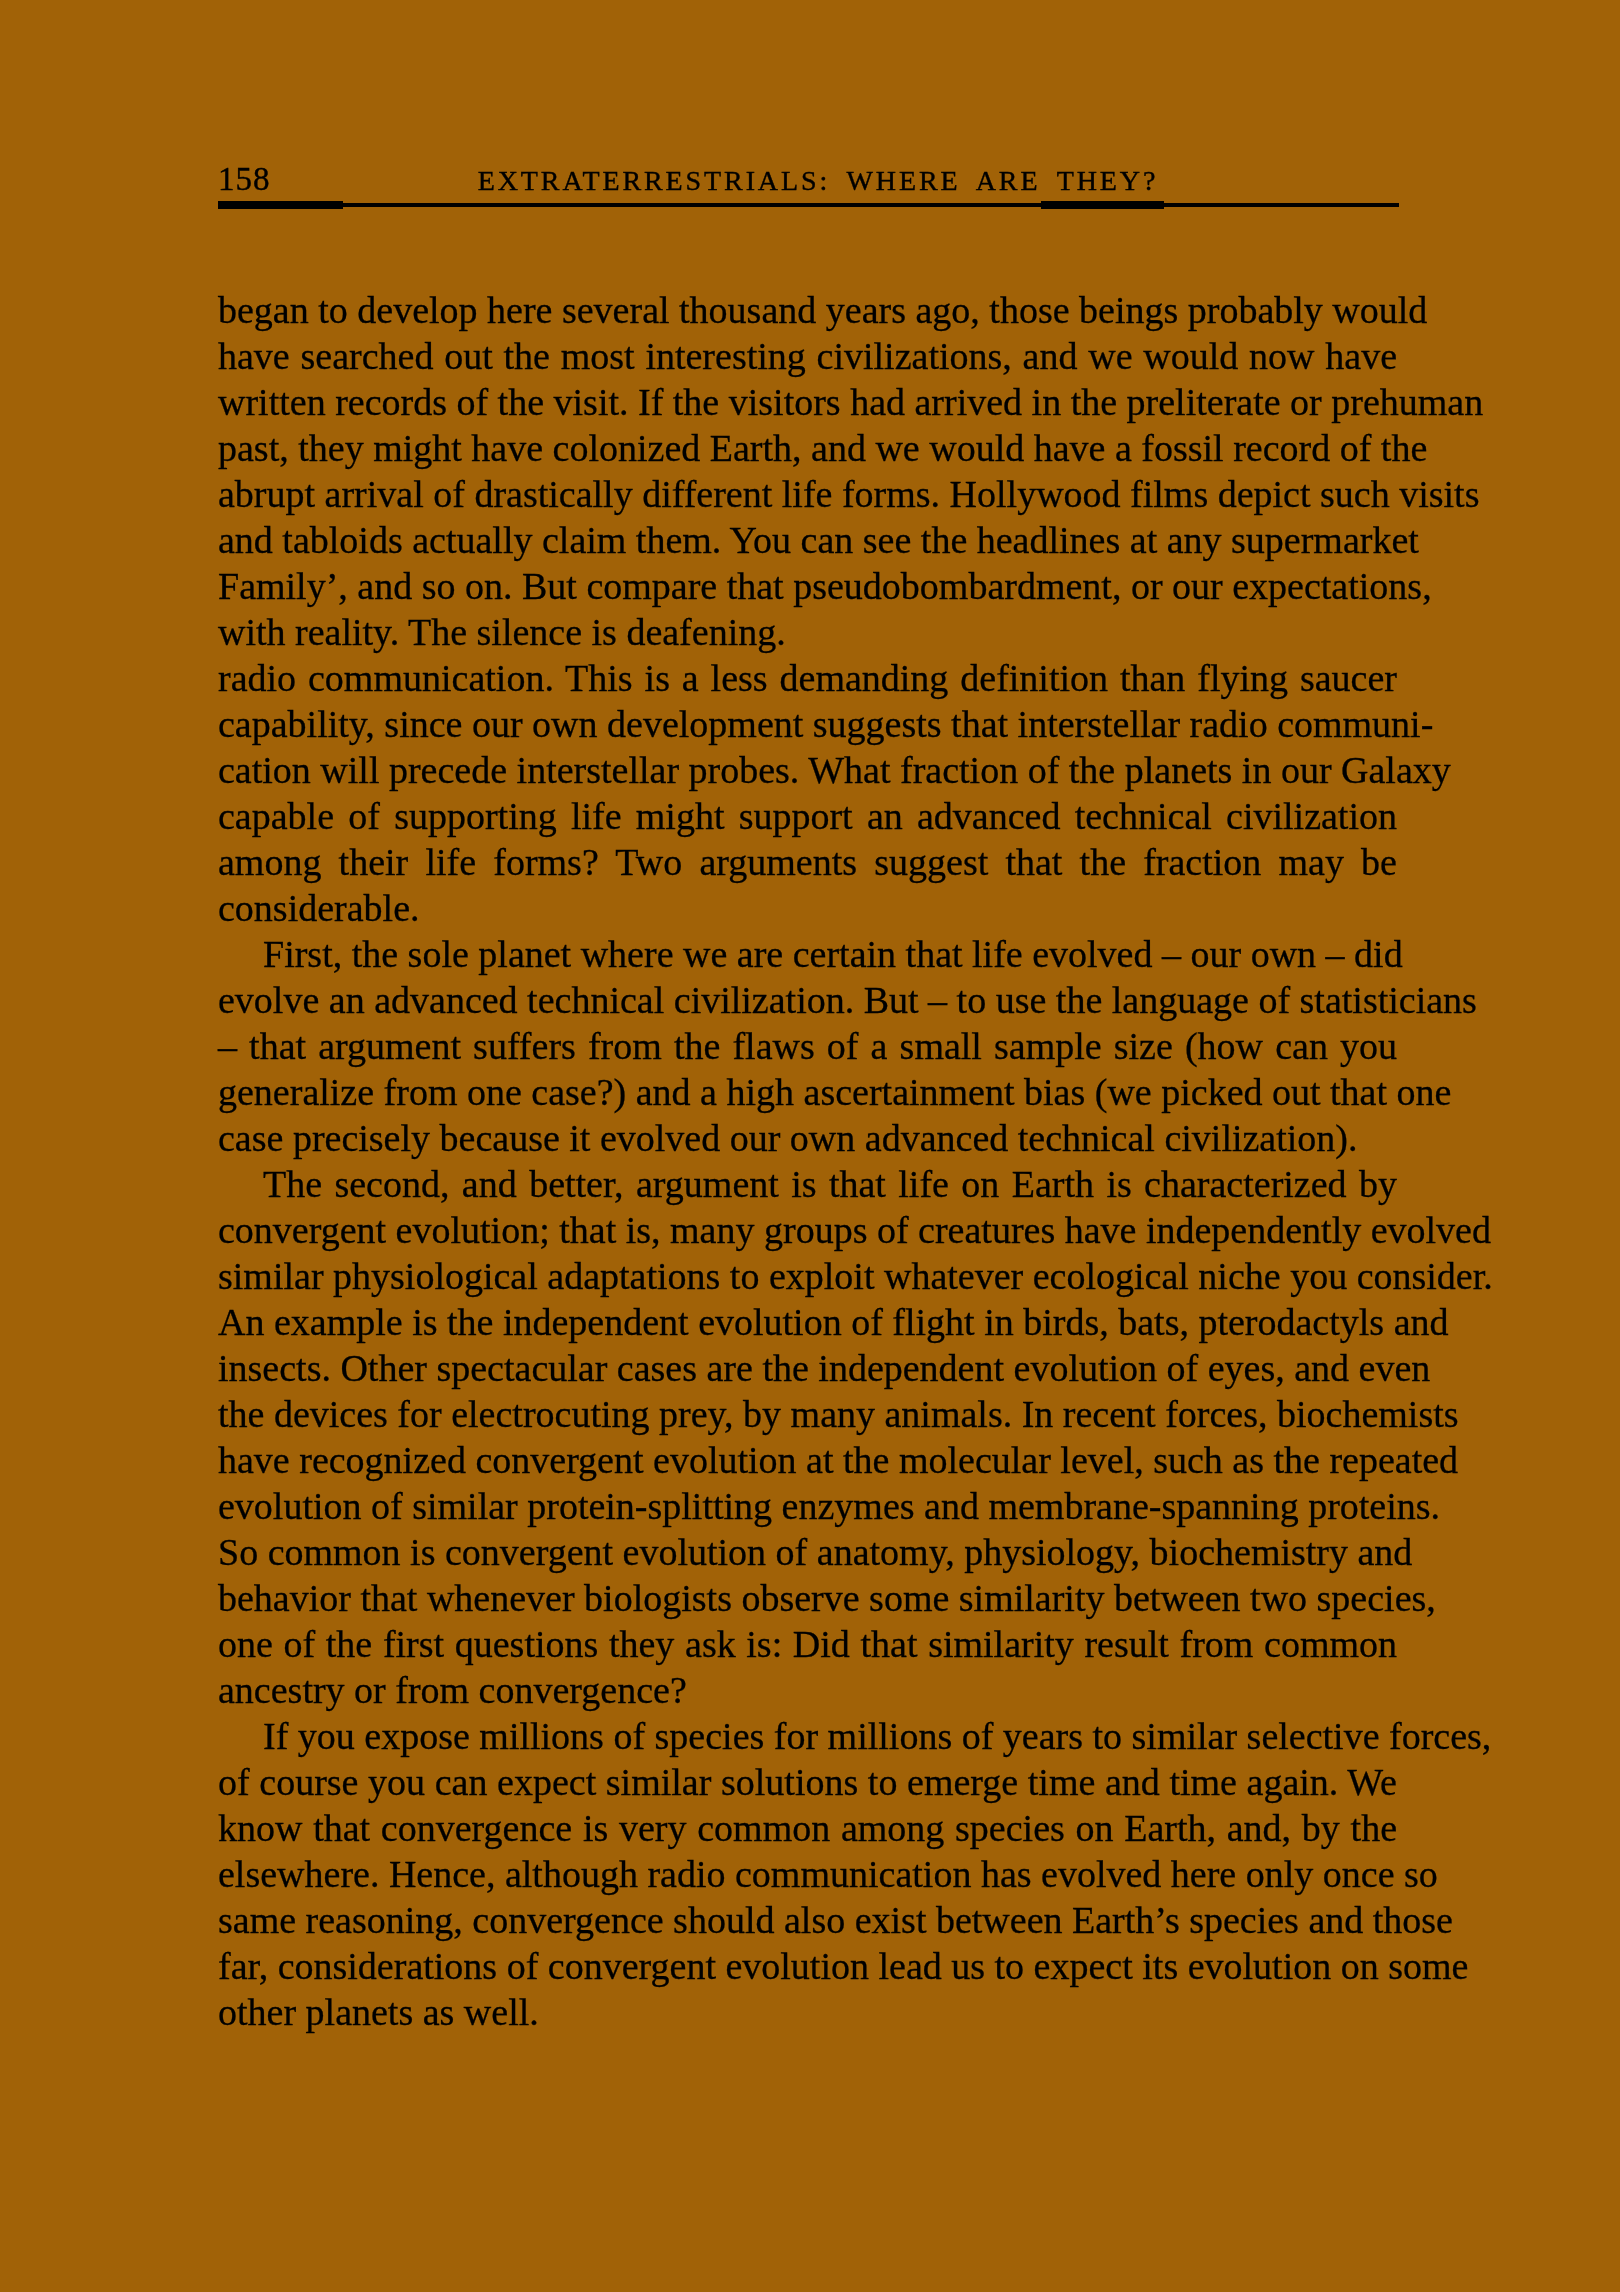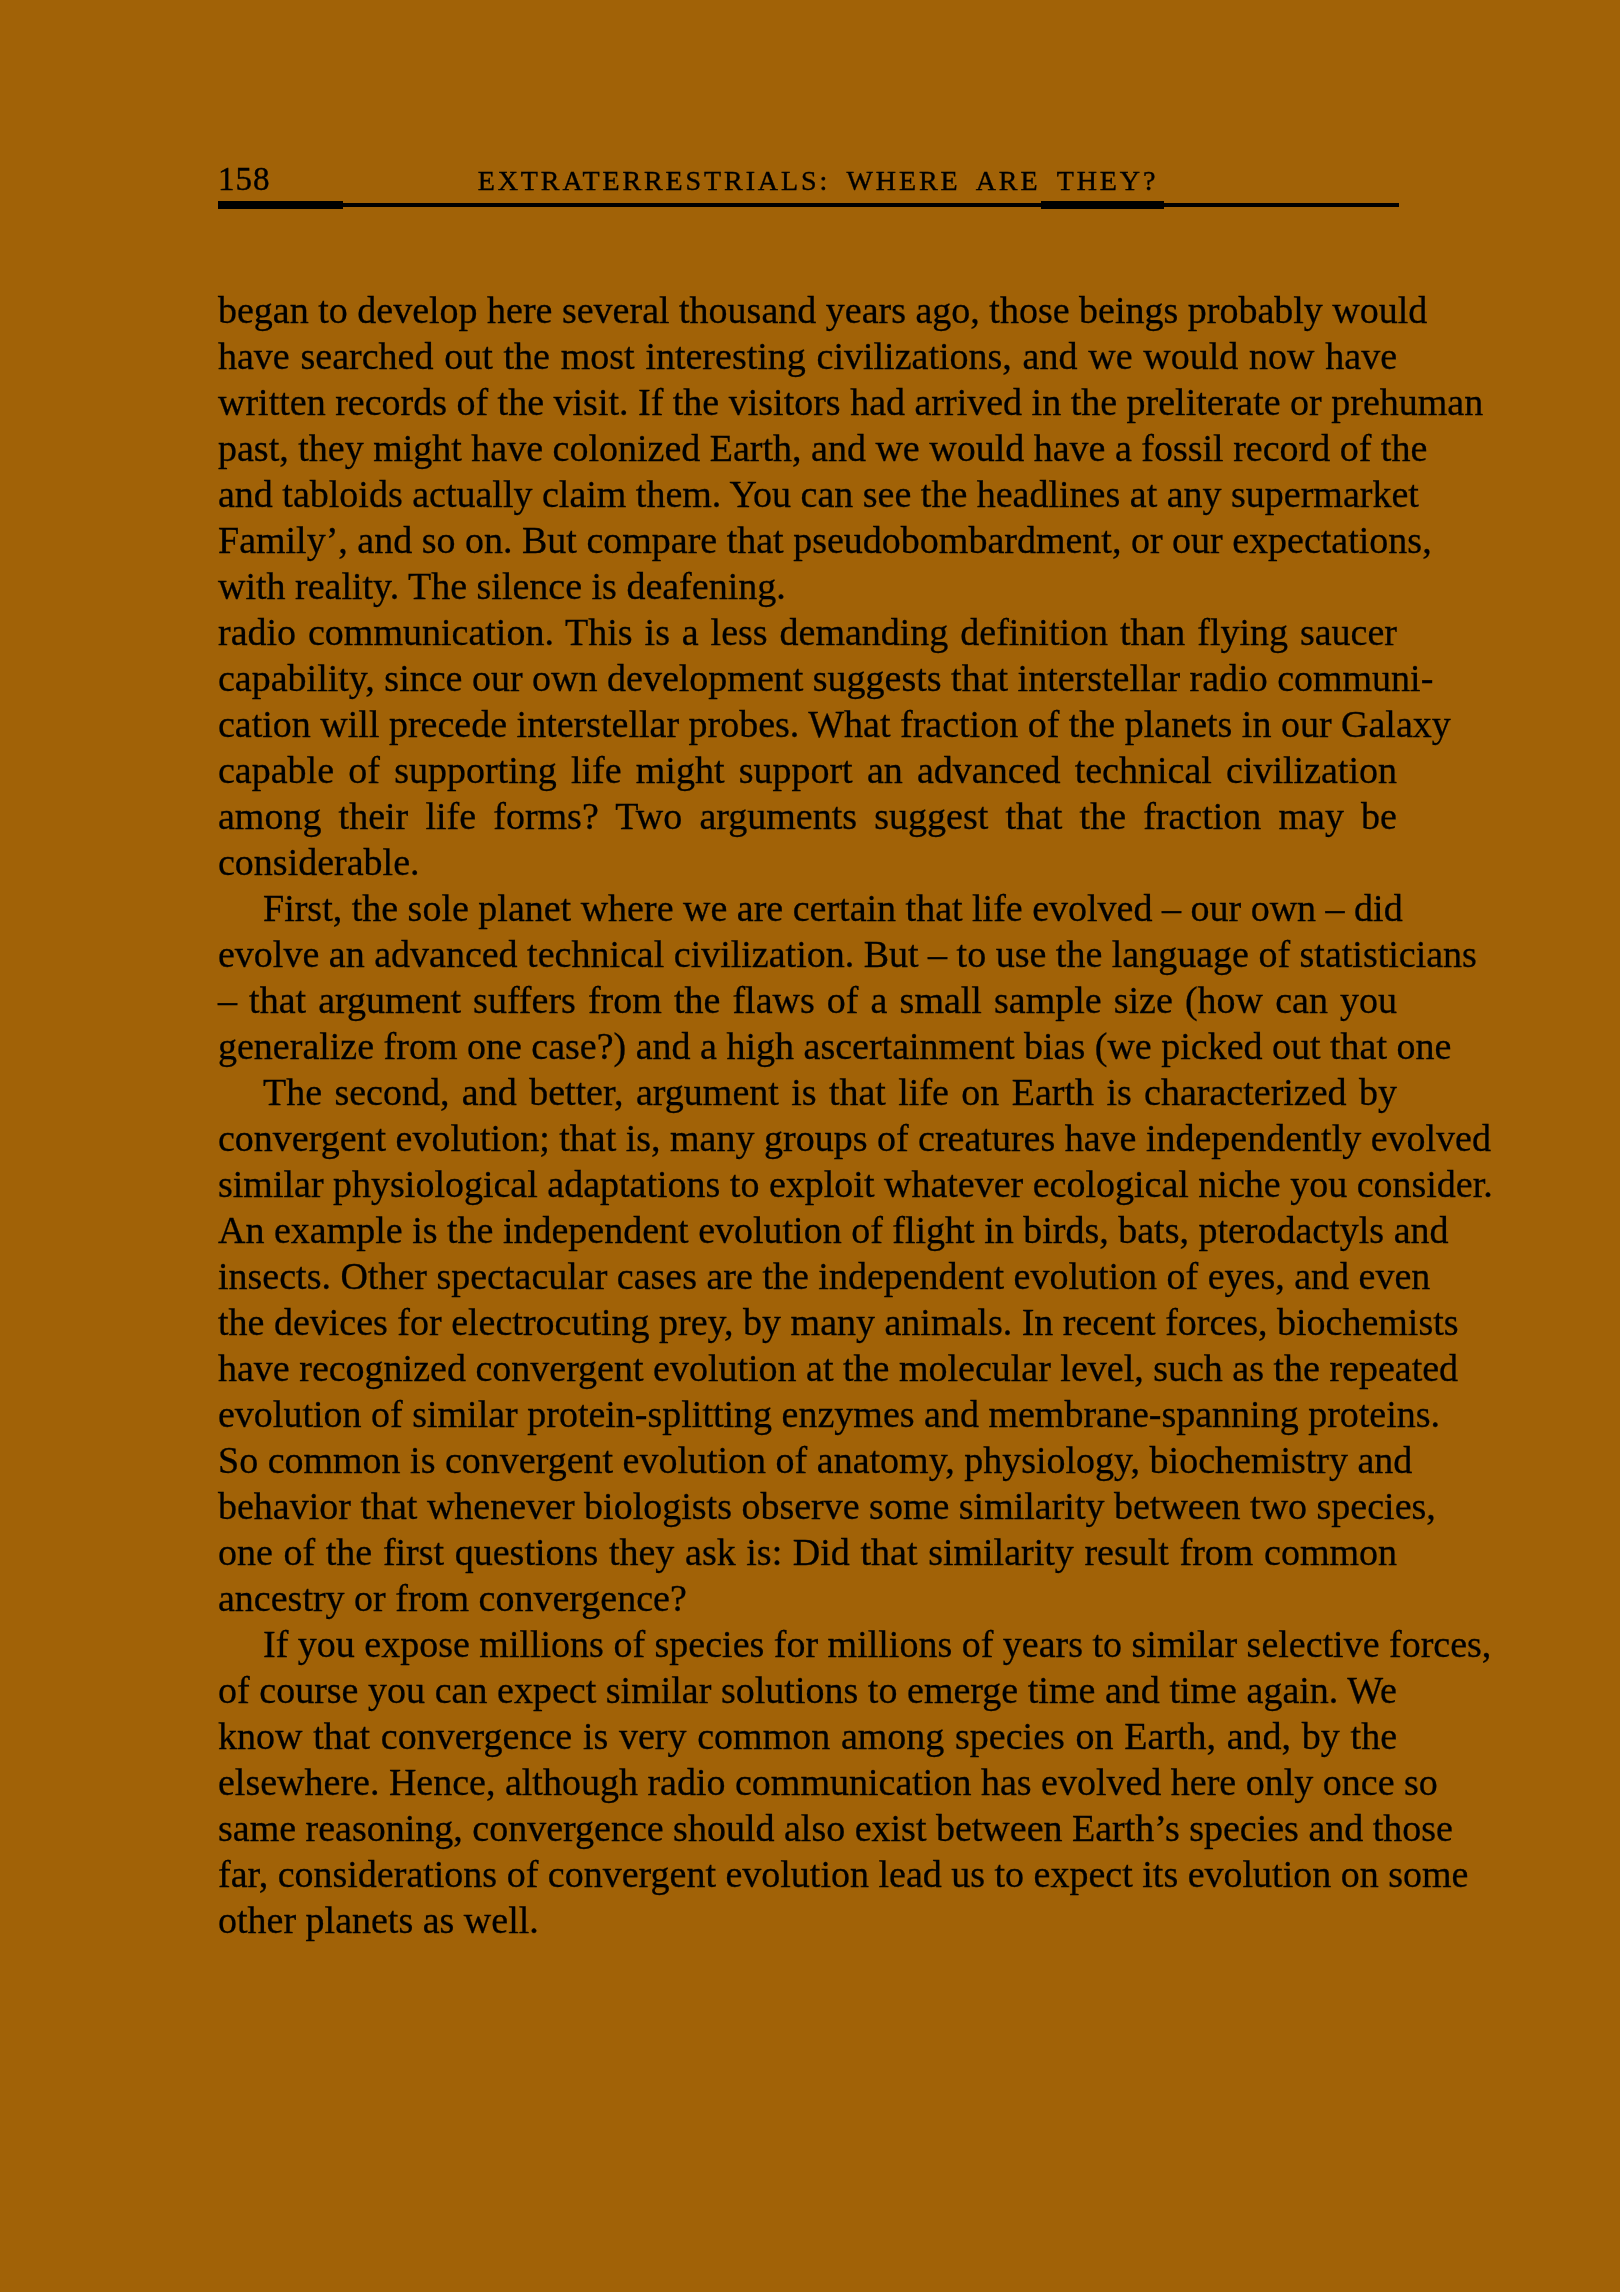--- a/index.html
+++ b/index.html
@@ -75,33 +75,35 @@
   <div class="runhead">EXTRATERRESTRIALS: WHERE ARE THEY?</div>
   <div class="rule">
     <div class="rule-thick left"></div>
     <div class="rule-thick right"></div>
   </div>
   <div class="bodytext">
       <div class="line">began to develop here several thousand years ago, those beings probably would</div>
       <div class="line">have searched out the most interesting civilizations, and we would now have</div>
       <div class="line">written records of the visit. If the visitors had arrived in the preliterate or prehuman</div>
       <div class="line">past, they might have colonized Earth, and we would have a fossil record of the</div>
+      <div class="line">abrupt arrival of drastically different life forms. Hollywood films depict such visits</div>
       <div class="line">and tabloids actually claim them. You can see the headlines at any supermarket</div>
       <div class="line">Family’, and so on. But compare that pseudobombardment, or our expectations,</div>
       <div class="line last">with reality. The silence is deafening.</div>
       <div class="line">radio communication. This is a less demanding definition than flying saucer</div>
       <div class="line">capability, since our own development suggests that interstellar radio communi-</div>
       <div class="line">cation will precede interstellar probes. What fraction of the planets in our Galaxy</div>
       <div class="line">capable of supporting life might support an advanced technical civilization</div>
       <div class="line">among their life forms? Two arguments suggest that the fraction may be</div>
       <div class="line last">considerable.</div>
       <div class="line indent">First, the sole planet where we are certain that life evolved – our own – did</div>
       <div class="line">evolve an advanced technical civilization. But – to use the language of statisticians</div>
       <div class="line">– that argument suffers from the flaws of a small sample size (how can you</div>
       <div class="line">generalize from one case?) and a high ascertainment bias (we picked out that one</div>
+      <div class="line last">case precisely because it evolved our own advanced technical civilization).</div>
       <div class="line indent">The second, and better, argument is that life on Earth is characterized by</div>
       <div class="line">convergent evolution; that is, many groups of creatures have independently evolved</div>
       <div class="line">similar physiological adaptations to exploit whatever ecological niche you consider.</div>
       <div class="line">An example is the independent evolution of flight in birds, bats, pterodactyls and</div>
       <div class="line">insects. Other spectacular cases are the independent evolution of eyes, and even</div>
       <div class="line">the devices for electrocuting prey, by many animals. In recent forces, biochemists</div>
       <div class="line">have recognized convergent evolution at the molecular level, such as the repeated</div>
       <div class="line">evolution of similar protein-splitting enzymes and membrane-spanning proteins.</div>
       <div class="line">So common is convergent evolution of anatomy, physiology, biochemistry and</div>
       <div class="line">behavior that whenever biologists observe some similarity between two species,</div>

